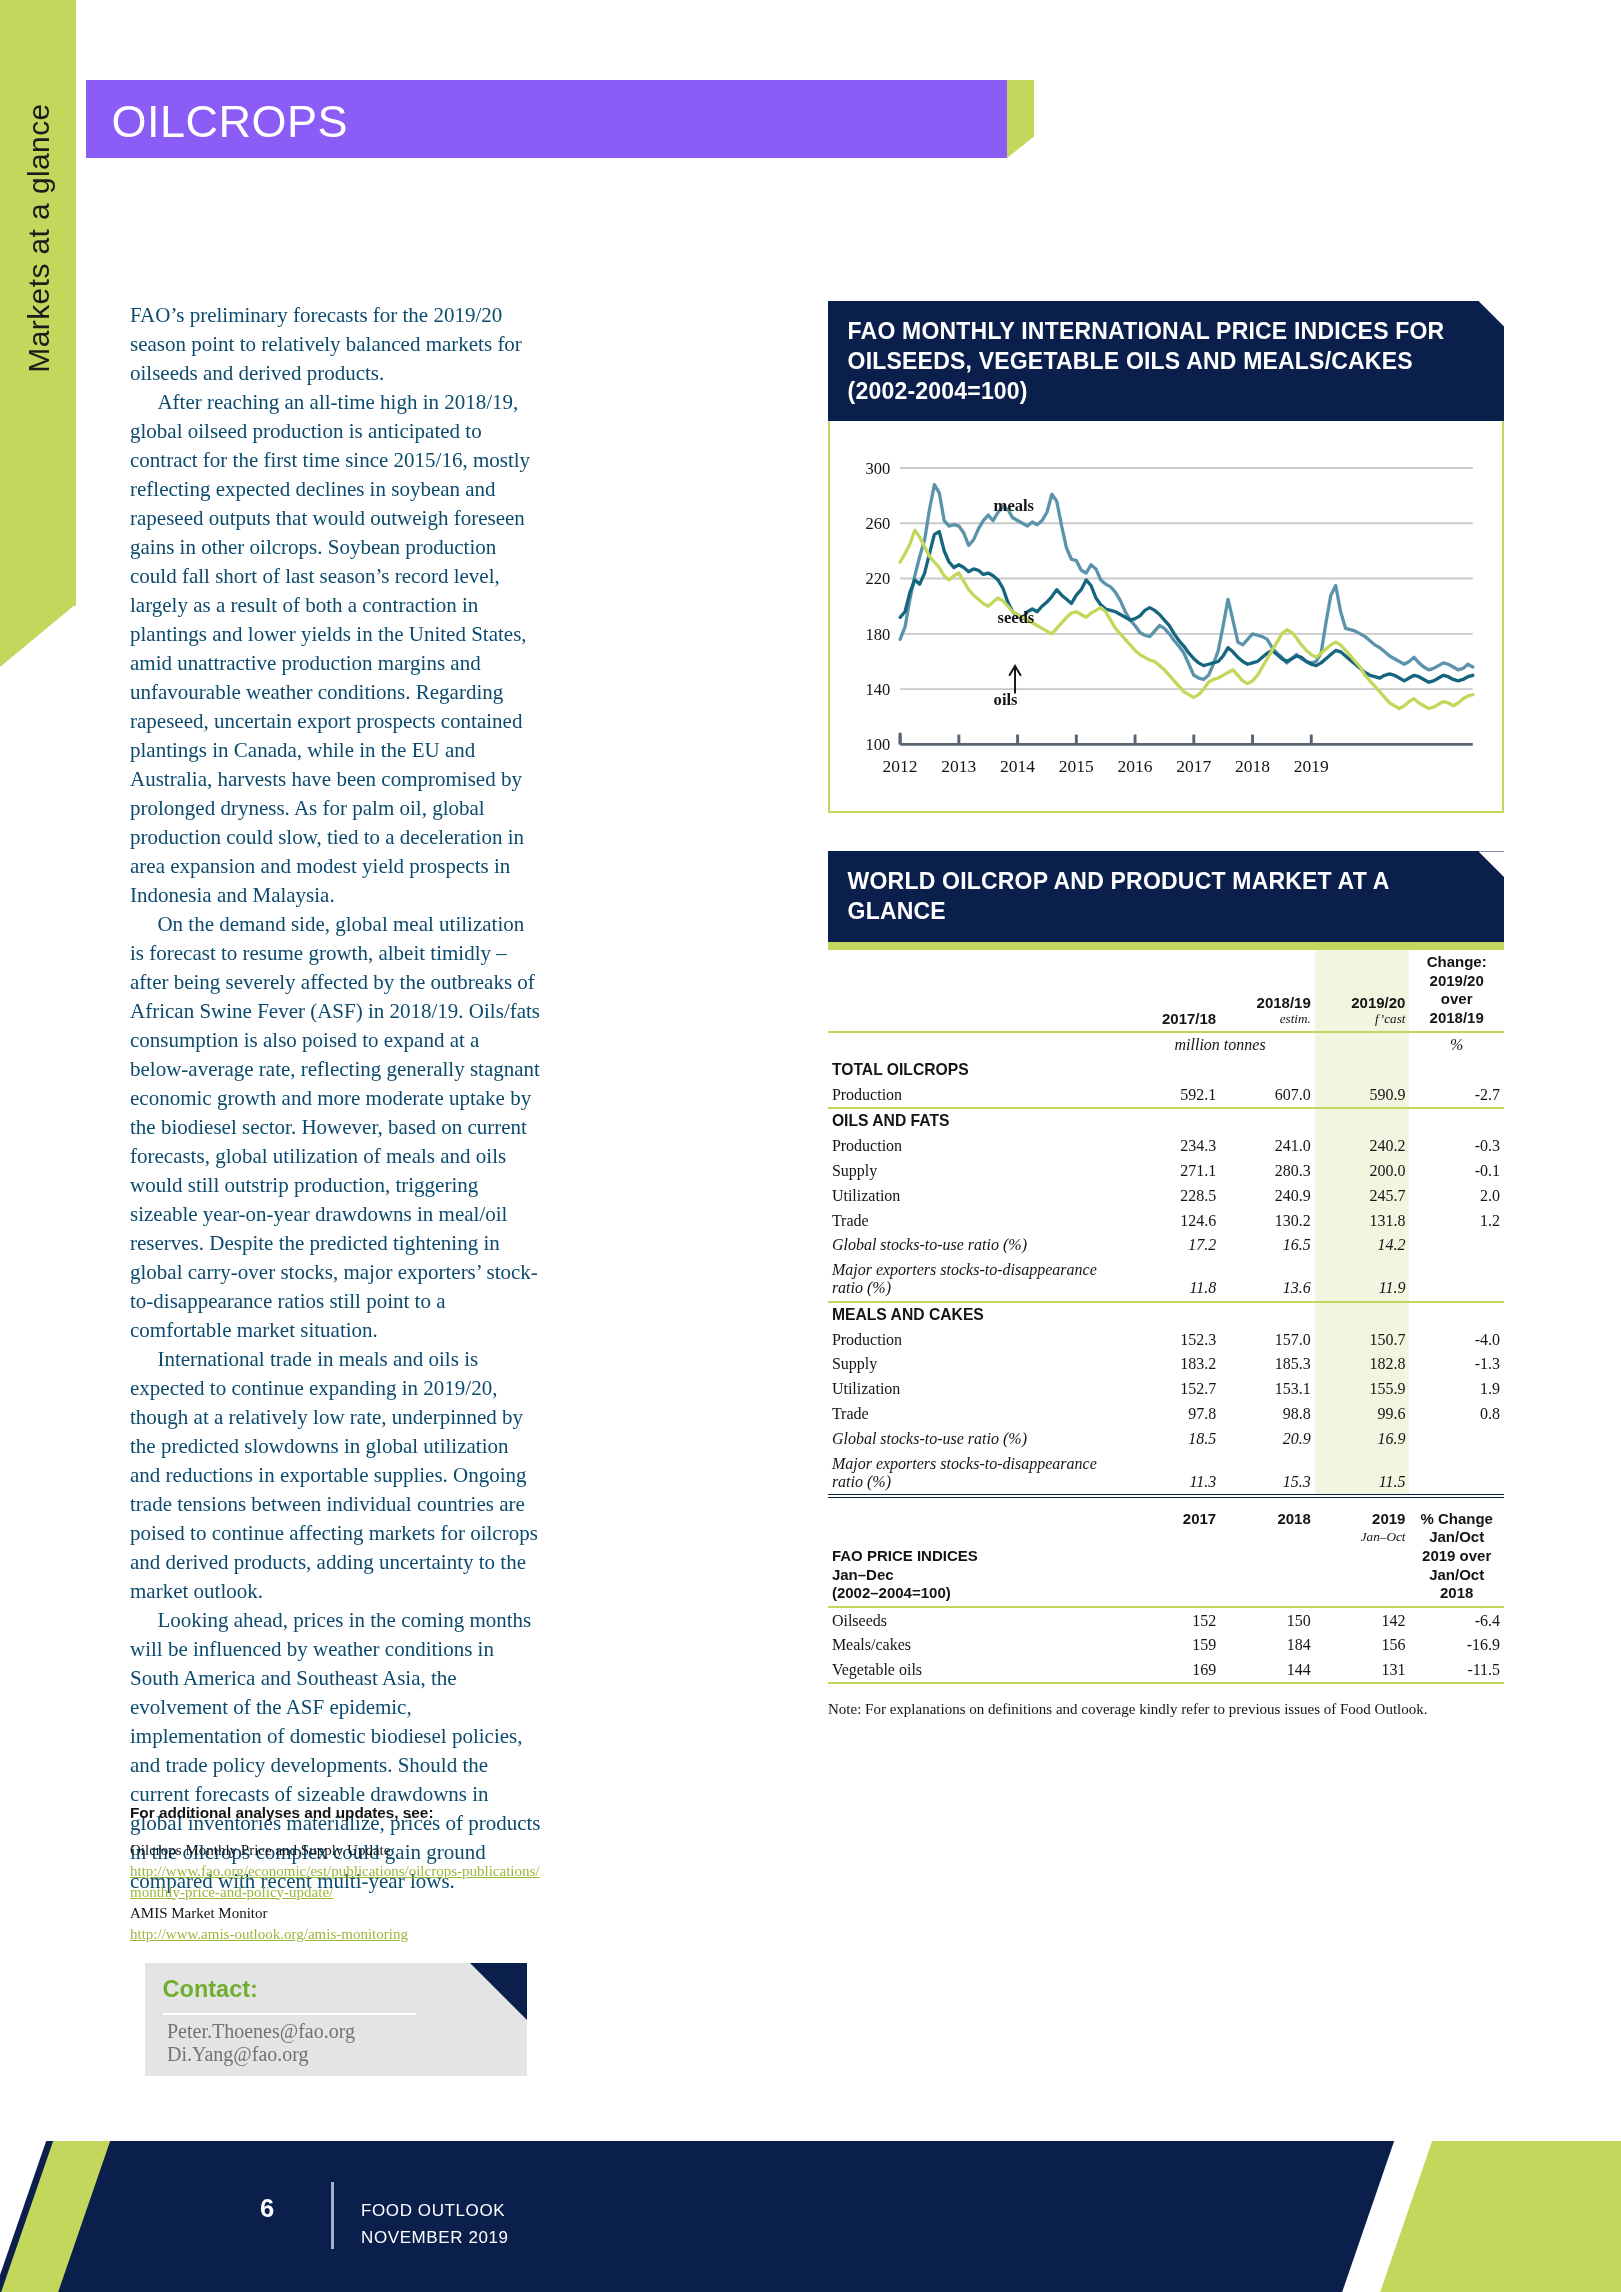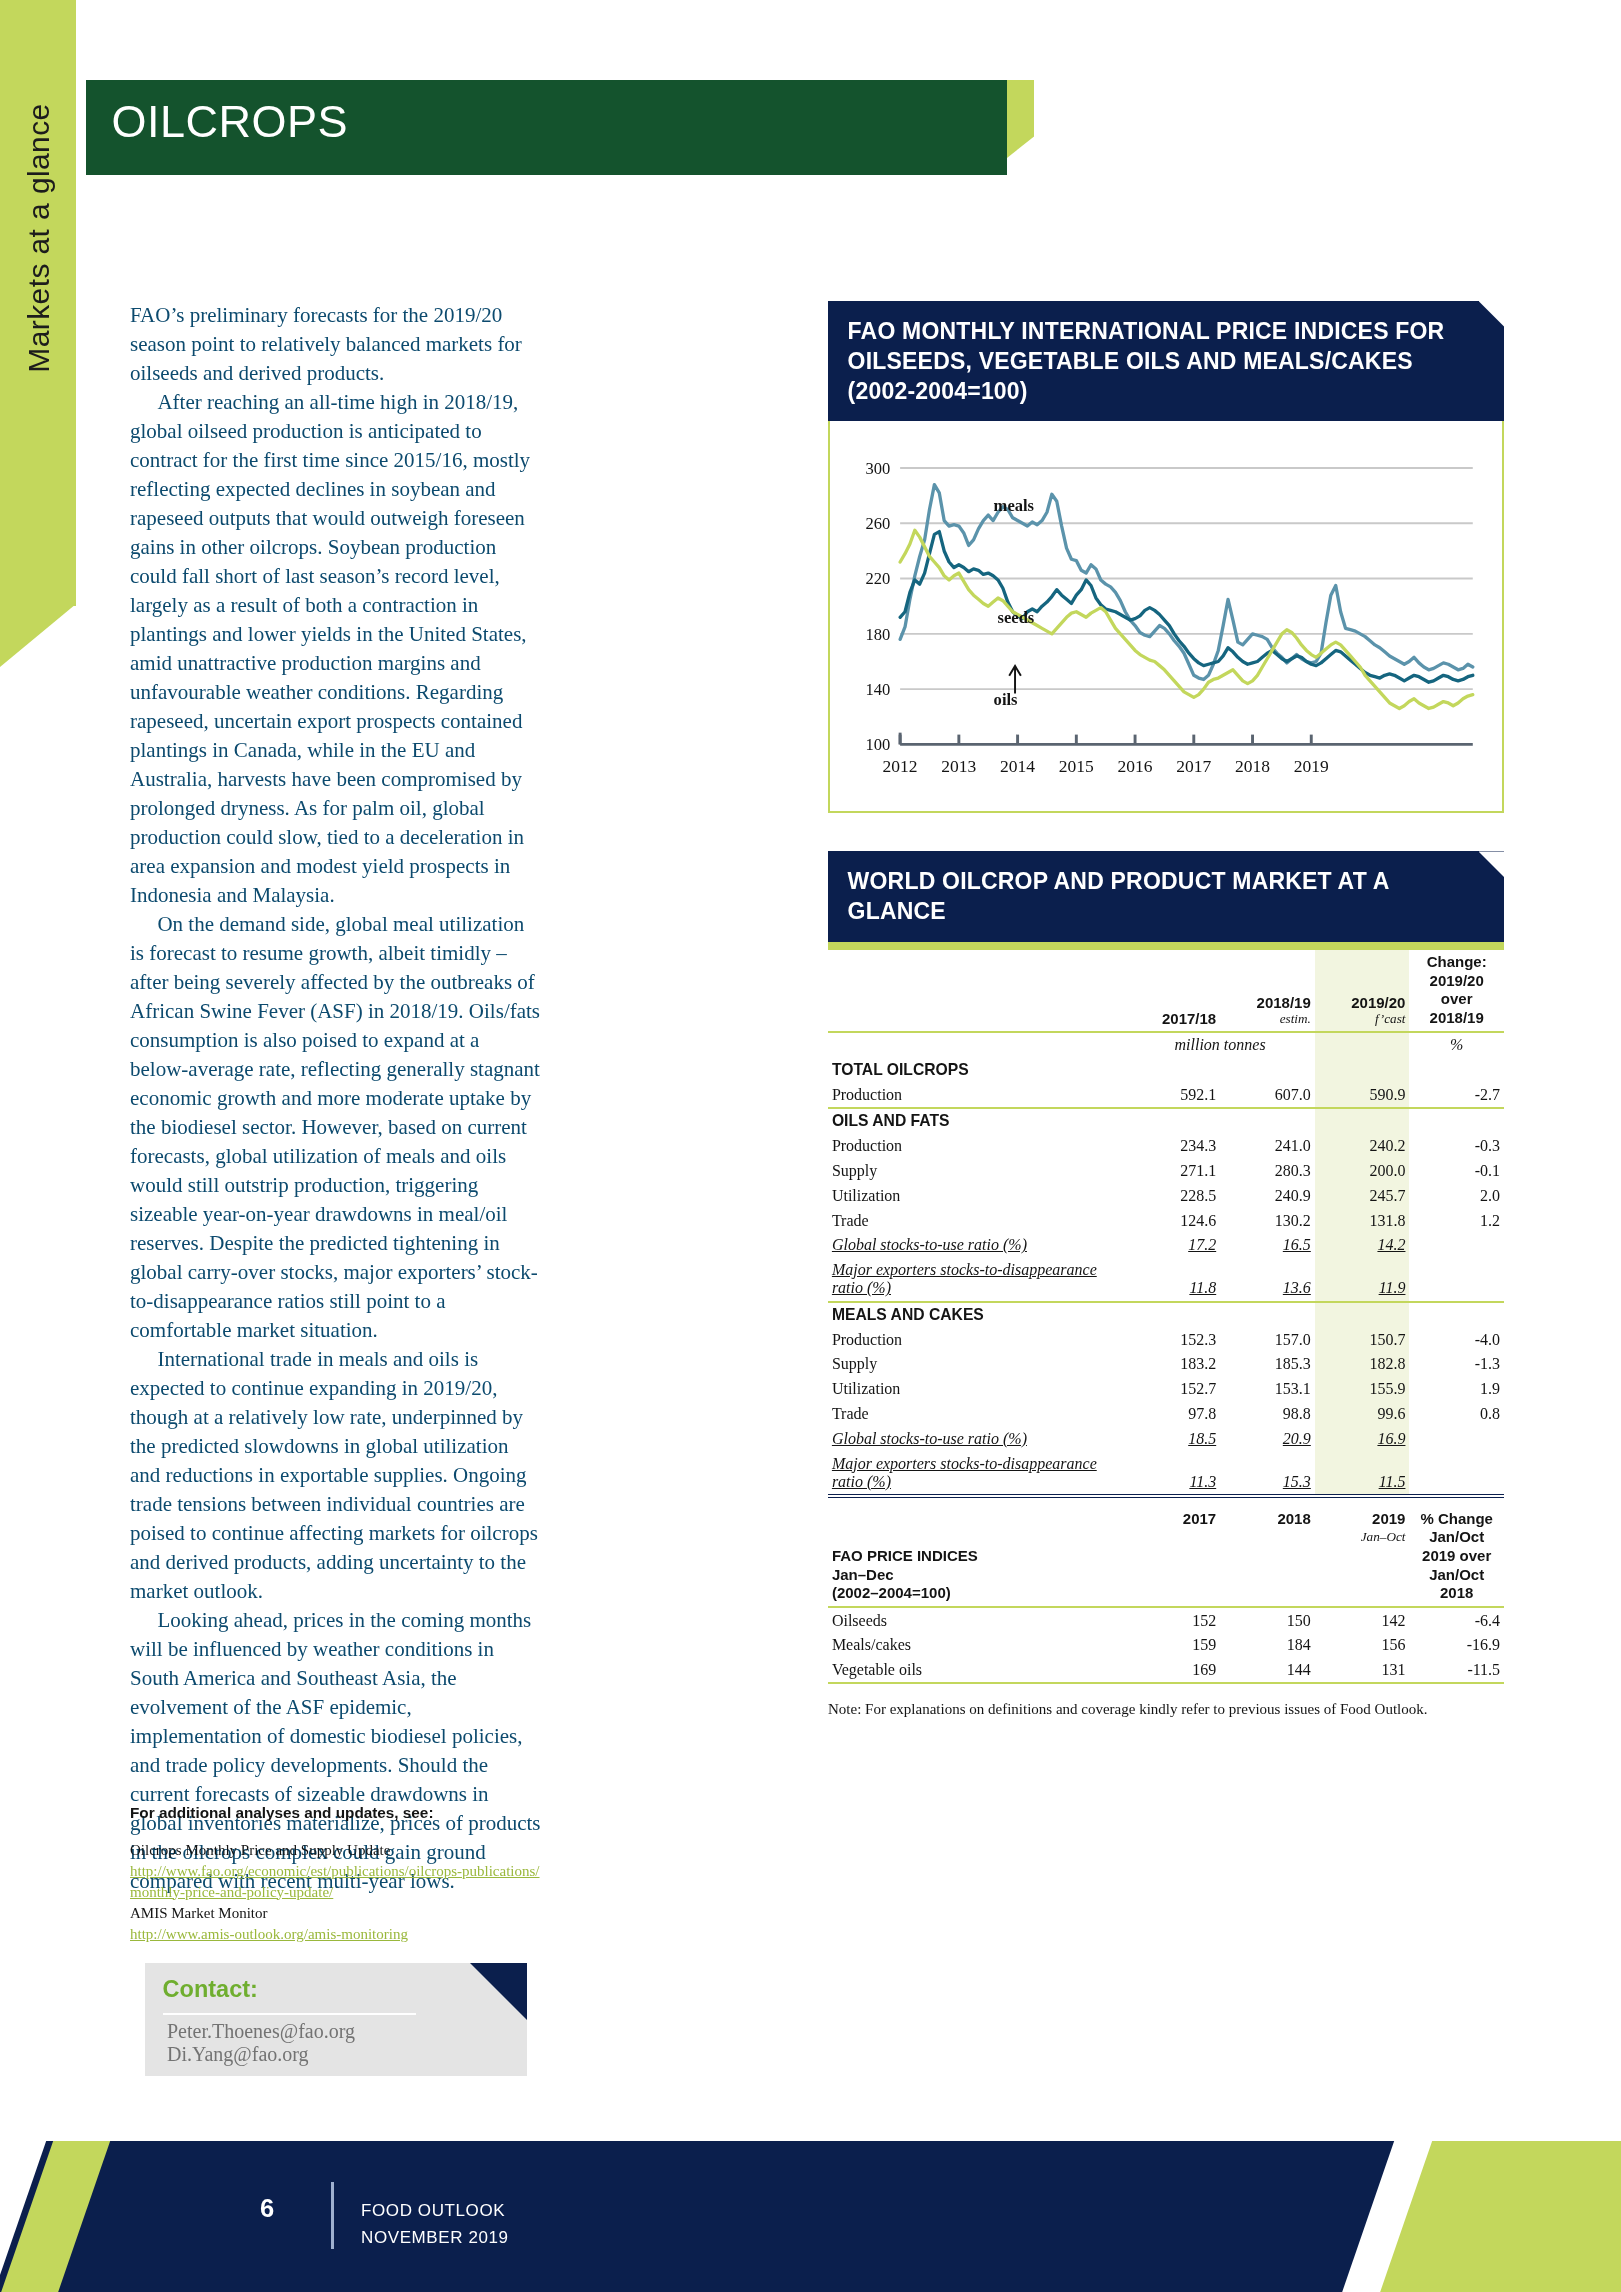--- a/index.html
+++ b/index.html
@@ -28,22 +28,22 @@
     width:412px; text-align:center;
     transform:rotate(-90deg);
     font-size:30px; color:#1c1c1c;
     font-family:"Liberation Sans", sans-serif;
     letter-spacing:0.4px;
     white-space:nowrap;
   }
 
   
   #title-banner{
-    position:absolute; left:86px; top:80px; width:921px; height:95px;
-    background:#14532d;
+    position:absolute; left:86px; top:80px; width:921px; height:78px;
+    background:#8b5cf6;
   }
   #title-banner .notch{
     position:absolute; right:-27.4px; top:0; width:27.4px; height:78px;
     background:#c3d75c;
     clip-path:polygon(0 0, 100% 0, 100% 72%, 0 100%);
   }
   #page-title{
     position:absolute; left:25.5px; top:15.7px;
     color:#fff; font-size:45px; letter-spacing:0.5px;
     font-family:"Liberation Sans", sans-serif;
@@ -123,21 +123,21 @@
     width:100%; border-collapse:collapse;
     font-family:"Liberation Serif", serif;
     font-size:16px; color:#141414;
   }
   table.mkt td, table.mkt th{ padding:3.4px 3.9px; vertical-align:bottom; }
   table.mkt .lab{ text-align:left; width:44%; }
   table.mkt .num{ text-align:right; width:14%; }
   table.mkt th.num{ font-weight:bold; font-family:"Liberation Sans",sans-serif; font-size:15px; }
   .hl{ background:#f2f5e0; }
   .sect{ font-weight:bold; font-family:"Liberation Sans",sans-serif; font-size:15.7px; }
-  .ital{ font-style:italic;text-decoration:underline; }
+  .ital{ font-style:italic; }
   .rule-green{ border-top:2px solid #c3d75c; }
   .rule-green-b{ border-bottom:2px solid #c3d75c; }
   .rule-navy-thick{ border-top:4.9px double #0b1f4d; }
   .units{ text-align:center; font-style:italic; font-family:"Liberation Serif",serif; }
   .sub{ font-style:italic; font-size:13.2px; font-family:"Liberation Serif",serif; font-weight:normal; display:block;}
   .hdr2{ font-family:"Liberation Sans",sans-serif; font-weight:bold; font-size:15px; line-height:18.6px; }
 
   #note{
     margin-top:15.7px;
     font-family:"Liberation Serif",serif; font-size:15px; line-height:19.6px; color:#141414;

